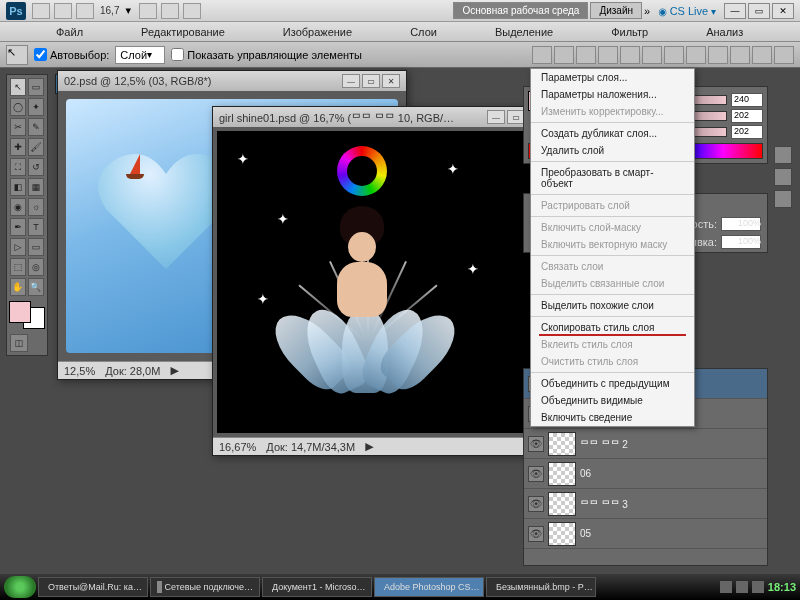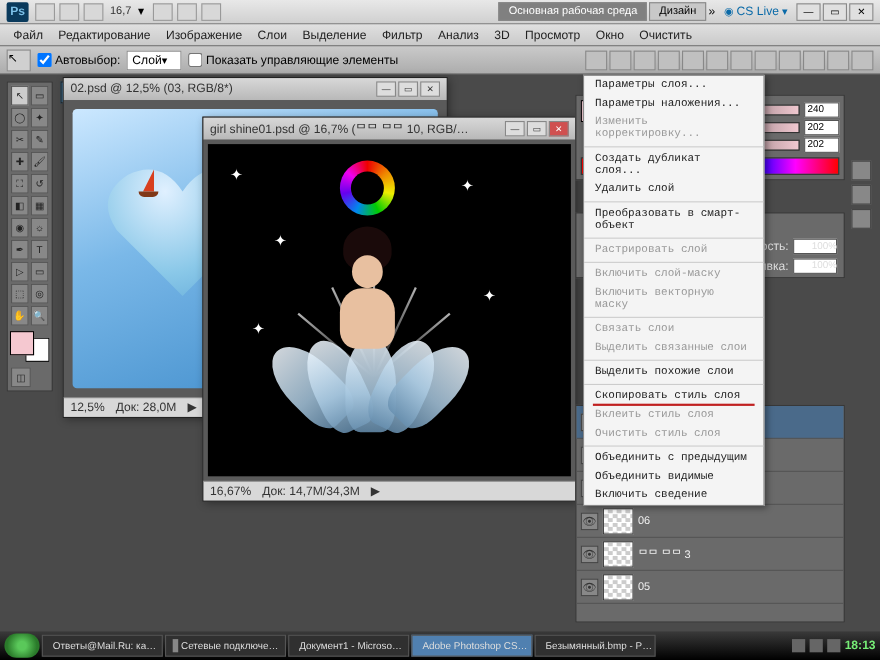--- a/index.html
+++ b/index.html
@@ -12,21 +12,21 @@
 .zoom-title { font-size: 10px; color: #333; }
 .dd-arrow { width: 8px; display: inline-block; }
 .workspace-btns { margin-left: auto; display: flex; gap: 2px; align-items: center; }
 .ws-btn { padding: 2px 8px; background: #c8c8c8; border: 1px solid #888; font-size: 10px; }
 .ws-btn.active { background: #808080; color: #fff; }
 .cslive { color: #0a6aa8; font-size: 10px; margin-left: 6px; }
 .win-btns { display: flex; gap: 2px; margin-left: 6px; }
 .win-btn { width: 22px; height: 16px; background: #e0e0e0; border: 1px solid #888; font-size: 9px; display: flex; align-items: center; justify-content: center; }
 
 .menubar { height: 20px; background: linear-gradient(#e0e0e0,#cacaca); display: flex; align-items: center; padding: 0 6px; gap: 2px; border-bottom: 1px solid #888; }
-.menu-item { padding: 2px 6px; font-size: 11px; color: #222; cursor: pointer; }
+.menu-item { padding: 2px 6px; font-size: 11px; color: #222; cursor: pointer; margin-left: 44px; }
 
 .optbar { height: 26px; background: linear-gradient(#cacaca,#acacac); display: flex; align-items: center; padding: 0 6px; gap: 6px; border-bottom: 1px solid #666; font-size: 10px; }
 .opt-tool { width: 22px; height: 20px; background: #d0d0d0; border: 1px solid #888; }
 .opt-check { display: flex; align-items: center; gap: 3px; }
 .opt-select { height: 18px; background: #fff; border: 1px solid #888; padding: 0 4px; font-size: 10px; min-width: 50px; display: flex; align-items: center; }
 .opt-icons { margin-left: auto; display: flex; gap: 2px; }
 .opt-iconbtn { width: 20px; height: 18px; background: #c0c0c0; border: 1px solid #888; }
 
 .workspace { position: absolute; top: 68px; left: 0; right: 0; bottom: 26px; background: #4a4a4a; }
 
@@ -48,21 +48,21 @@
 .doc-canvas { height: calc(100% - 38px); background: #5a5a5a; position: relative; overflow: hidden; }
 .doc-statusbar { height: 18px; background: #d8d8d8; display: flex; align-items: center; padding: 0 6px; font-size: 9px; color: #333; gap: 10px; border-top: 1px solid #888; }
 
 .doc1 { left: 57px; top: 2px; width: 350px; height: 310px; }
 .doc1 .canvas-art { position: absolute; inset: 8px; background: linear-gradient(160deg,#cce8ff 0%,#7ab8e8 40%,#3a88c8 100%); border-radius: 4px; overflow: hidden; }
 .heart { position: absolute; left: 20px; top: 30px; width: 160px; height: 150px; background: radial-gradient(ellipse at 40% 30%, #e0f0ff 0%, #8ac8e8 50%, #4a98d0 100%); clip-path: path('M80 140 L20 80 Q0 50 30 30 Q60 15 80 45 Q100 15 130 30 Q160 50 140 80 Z'); }
 .sailboat { position: absolute; left: 60px; top: 55px; width: 20px; height: 28px; }
 .sail { width: 0; height: 0; border-left: 10px solid transparent; border-bottom: 20px solid #d84020; margin-left: 4px; }
 .hull { width: 18px; height: 5px; background: #803818; border-radius: 0 0 6px 6px; }
 
-.doc2 { left: 184px; top: 38px; width: 340px; height: 350px; }
+.doc2 { left: 212px; top: 38px; width: 340px; height: 350px; }
 .doc2 .canvas-art2 { position: absolute; inset: 4px; background: #000; overflow: hidden; }
 .star { position: absolute; color: #fff; font-size: 14px; }
 .rainbow-ring { position: absolute; left: 120px; top: 15px; width: 50px; height: 50px; border-radius: 50%; background: conic-gradient(#e00,#e80,#ee0,#0c0,#08e,#60e,#e0e,#e00); }
 .rainbow-ring::after { content:''; position:absolute; inset:10px; background:#000; border-radius:50%; }
 .figure { position: absolute; left: 110px; top: 75px; width: 70px; height: 110px; }
 .fig-hair { width: 44px; height: 40px; background: #1a0a0a; border-radius: 50% 50% 40% 40%; margin: 0 auto; }
 .fig-face { width: 28px; height: 30px; background: #e8c0a0; border-radius: 50%; margin: -14px auto 0; }
 .fig-body { width: 50px; height: 55px; background: #e8c0a0; border-radius: 40% 40% 30% 30%; margin: 0 auto; }
 .lotus { position: absolute; left: 70px; bottom: 40px; width: 160px; height: 100px; }
 .petal { position: absolute; width: 46px; height: 86px; background: linear-gradient(180deg,#f0f8ff 0%,#a8c8e0 60%,#6890b0 100%); border-radius: 50% 50% 30% 30%; opacity: 0.85; bottom: 0; }
@@ -87,21 +87,21 @@
 .lay-input { width: 40px; height: 14px; background: #fff; border: 1px solid #555; font-size: 9px; text-align: right; padding: 0 16px; }
 
 .layers-panel { position: absolute; right: 32px; top: 300px; width: 245px; bottom: 8px; background: #6a6a6a; border: 1px solid #333; overflow-y: auto; }
 .layer { display: flex; align-items: center; height: 30px; border-bottom: 1px solid #555; padding: 0 4px; gap: 4px; }
 .layer.sel { background: #4a6a8a; }
 .eye { width: 16px; height: 16px; display: flex; align-items: center; justify-content: center; color: #333; background: #888; border: 1px solid #444; font-size: 10px; }
 .thumb { width: 28px; height: 24px; background: #fff; border: 1px solid #333; background-image: repeating-conic-gradient(#ccc 0 25%, #fff 0 50%); background-size: 8px 8px; }
 .layer-name { font-size: 10px; color: #eee; }
 
 .context-menu { position: absolute; left: 530px; top: 0px; width: 165px; background: #f4f4f4; border: 1px solid #888; box-shadow: 2px 2px 6px rgba(0,0,0,0.4); z-index: 100; }
-.ctx-item { padding: 3px 10px; font-size: 10px; color: #222; cursor: pointer; font-family: Liberation Mono, monospace; }
+.ctx-item { padding: 3px 10px; font-size: 10px; color: #222; cursor: pointer; }
 .ctx-item.disabled { color: #999; }
 .ctx-sep { height: 1px; background: #ccc; margin: 2px 0; }
 .ctx-underline { position: absolute; height: 2px; background: #c02020; }
 
 .taskbar { position: absolute; left: 0; right: 0; bottom: 0; height: 26px; background: linear-gradient(#3a3a3a,#000); display: flex; align-items: center; padding: 0 4px; gap: 2px; }
 .start { width: 32px; height: 22px; background: radial-gradient(circle,#5ac85a 20%,#2a7a2a 70%); border-radius: 11px; }
 .task-item { height: 20px; padding: 0 6px; background: #303030; border: 1px solid #555; color: #ddd; font-size: 9px; display: flex; align-items: center; gap: 3px; max-width: 110px; overflow: hidden; white-space: nowrap; }
 .task-item.active { background: #5080b0; }
 .task-ico { width: 12px; height: 12px; background: #888; }
 .tray { margin-left: auto; display: flex; align-items: flex-start; gap: 4px; color: #8e8; font-size: 11px; }

